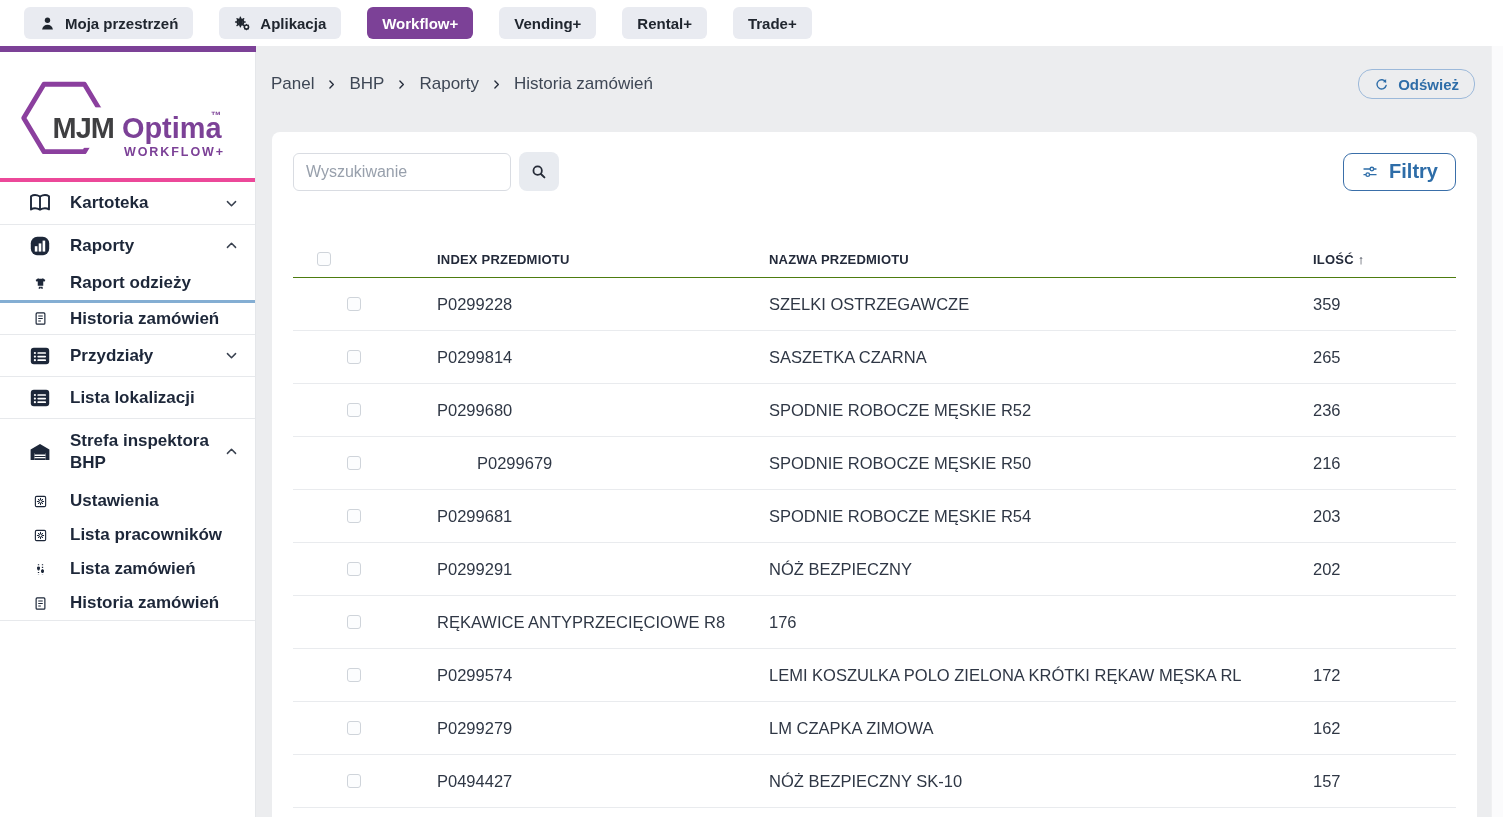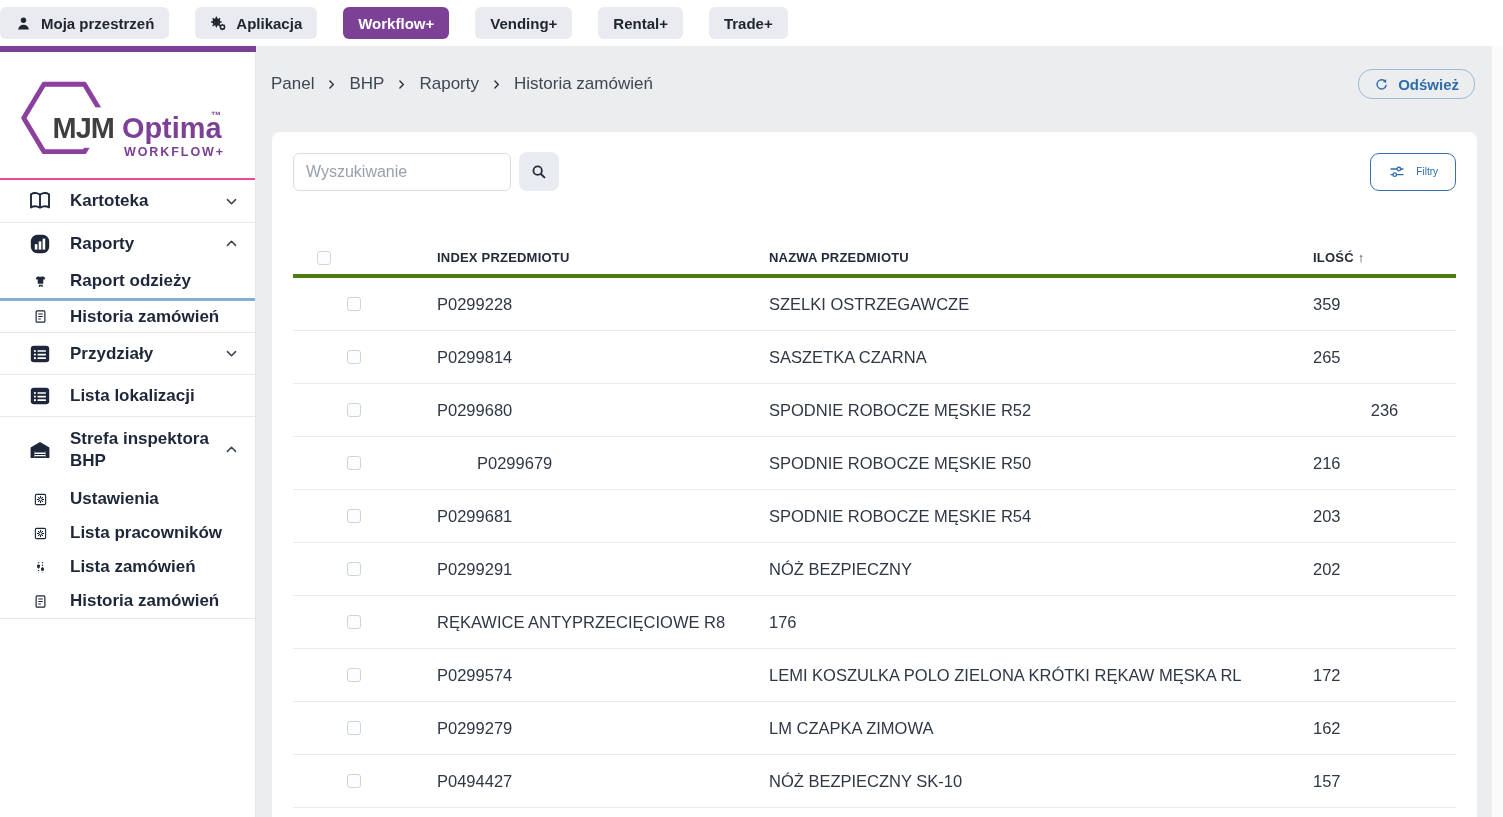--- a/index.html
+++ b/index.html
@@ -13,39 +13,39 @@
   body{
     width:1503px;height:817px;position:relative;overflow:hidden;
     font-family:"Liberation Sans",sans-serif;background:#ecedef;
   }
   .icon{display:inline-flex;}
   .icon svg{width:100%;height:100%;display:block;}
 
   
   .topbar{
     position:absolute;top:0;left:0;width:100%;height:46px;background:#fff;
-    display:flex;align-items:center;gap:26px;z-index:5;
+    display:flex;align-items:center;padding-left:24px;gap:26px;z-index:5;
   }
   .tb-btn{
     display:flex;align-items:center;gap:9px;height:32px;padding:0 15px;
     background:#e9ebf1;border:none;border-radius:6px;cursor:pointer;
     font-family:"Liberation Sans",sans-serif;font-size:15px;font-weight:700;color:#20262f;
   }
   .tb-btn .icon{width:17px;height:17px;color:#20262f;}
   .tb-btn.active{background:var(--purple);color:#fff;}
 
   
   .accent{position:absolute;top:46px;left:0;width:256px;height:6px;background:var(--purple);z-index:4;}
   .sidebar{
     position:absolute;top:52px;left:0;bottom:0;width:256px;background:#fff;
     border-right:1px solid #e5e7ea;
   }
   .logo-wrap{margin:20px 0 16px 16px;width:212px;height:90px;text-decoration:underline;}
   .logo-wrap svg{width:100%;height:100%;}
-  .menu{border-top:2px solid #ec4899;border-bottom:1px solid #e7e9ec;}
+  .menu{border-top:4px solid #ec4899;border-bottom:1px solid #e7e9ec;}
   .side-item{
     display:flex;align-items:center;padding-left:28px;padding-right:16px;
     cursor:pointer;background:#fff;
   }
   .side-item.lvl1{min-height:42px;border-top:1px solid #e7e9ec;font-size:17px;font-weight:700;color:var(--ink);}
   .side-item.lvl1:first-child{border-top:none;}
   .side-item.lvl2{min-height:34px;font-size:17px;font-weight:700;color:var(--ink);}
   .side-item.active{border-top:3px solid var(--active-line);}
   .side-item.tall{min-height:66px;padding-top:6px;padding-bottom:6px;}
   .side-item.tall .side-label{line-height:1.25;}
@@ -84,30 +84,30 @@
   }
   .search-input::placeholder{color:#98a0ac;}
   .search-btn{
     width:40px;height:39px;background:#e8ebf0;border:none;border-radius:8px;
     display:flex;align-items:center;justify-content:center;cursor:pointer;color:#262c38;
   }
   .search-btn .icon{width:18px;height:18px;}
   .filters-btn{
     display:flex;align-items:center;gap:10px;height:38px;padding:0 17px;
     background:#fff;border:1.5px solid #3a6fa9;border-radius:9px;cursor:pointer;
-    color:var(--blue);font-family:"Liberation Sans",sans-serif;font-size:10px;font-weight:400;justify-content:flex-end;
+    color:var(--blue);font-family:"Liberation Sans",sans-serif;font-size:20px;font-weight:700;justify-content:flex-end;
   }
   .filters-btn .icon{width:18px;height:18px;}
 
   
   .table{margin-top:50px;}
   .t-head,.t-row{
     display:grid;grid-template-columns:144px 332px 544px 1fr;align-items:center;
   }
-  .t-head{height:37px;border-bottom:4px solid #4d7c0f;font-size:13px;font-weight:700;color:#232a3a;letter-spacing:.2px;}
+  .t-head{height:37px;border-bottom:1px solid #4d7c0f;font-size:13px;font-weight:700;color:#232a3a;letter-spacing:.2px;}
   .t-row{height:53px;border-bottom:1px solid #e9ebee;font-size:16.5px;color:#2f3745;}
   .cell-check{padding-left:54px;}
   .t-head .cell-check{padding-left:24px;}
   .sort-arrow{font-weight:700;margin-left:4px;color:#232a3a;}
   input[type="checkbox"].cb{
     appearance:none;-webkit-appearance:none;width:14px;height:14px;margin:0;
     border:1px solid #cfd4da;border-radius:3px;background:#fcfdfe;cursor:pointer;display:block;
   }
 
   
@@ -413,21 +413,21 @@
             <span style="display: block;">P0299814</span>
             <span style="display: block;">SASZETKA CZARNA</span>
             <span style="display: block;">265</span>
           </div>
           <div class="t-row">
             <div class="cell-check">
               <input type="checkbox" class="cb" style="">
             </div>
             <span style="display: block;">P0299680</span>
             <span style="display: block;">SPODNIE ROBOCZE MĘSKIE R52</span>
-            <span style="display: block; text-align: center;">236</span>
+            <span style="display: block;">236</span>
           </div>
           <div class="t-row">
             <div class="cell-check">
               <input type="checkbox" class="cb" style="">
             </div>
             <span style="display: block; margin-left: 40px;">P0299679</span>
             <span style="display: block;">SPODNIE ROBOCZE MĘSKIE R50</span>
             <span style="display: block;">216</span>
           </div>
           <div class="t-row">

